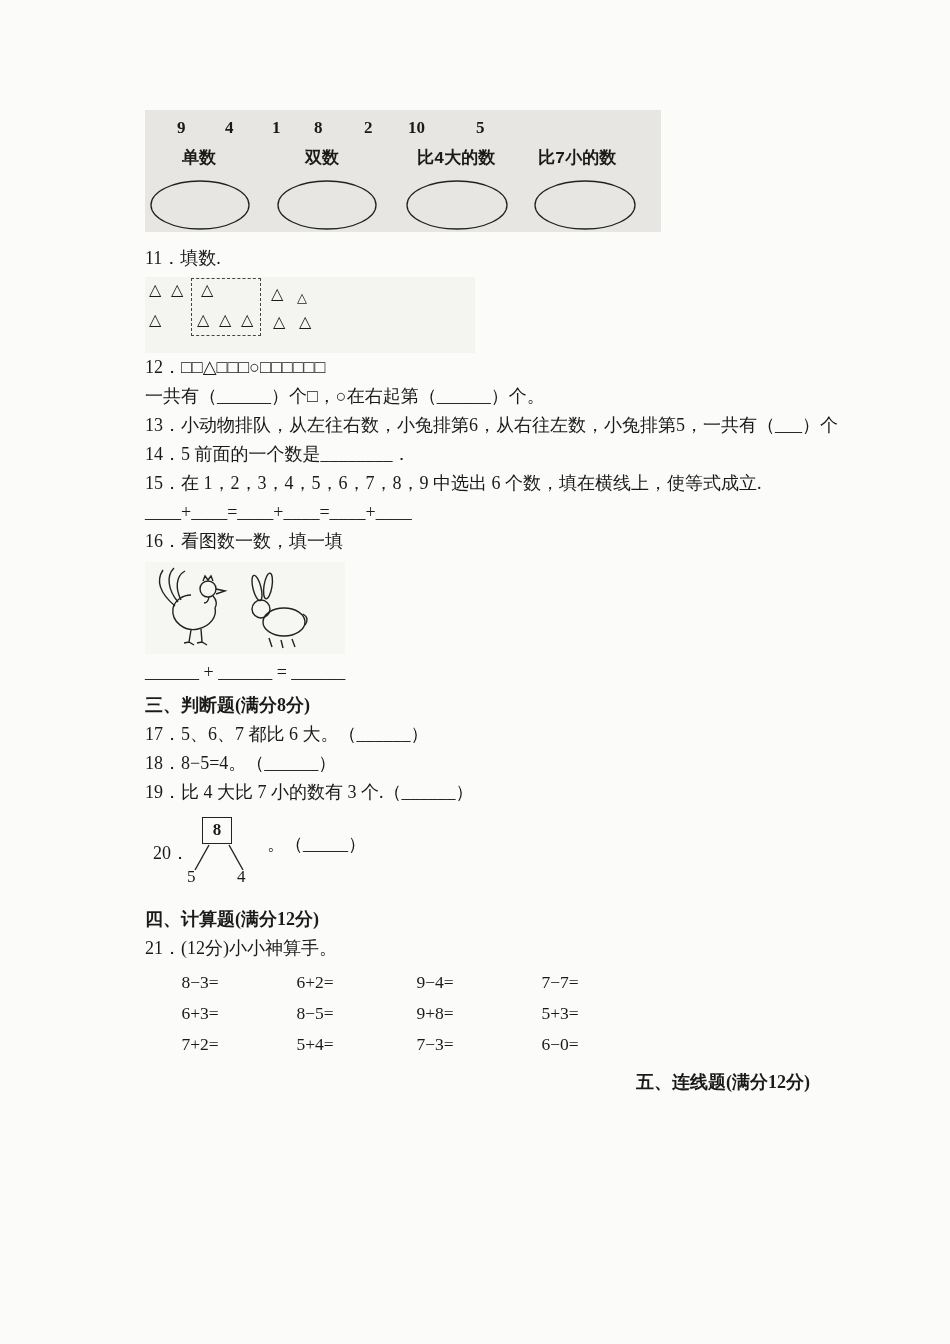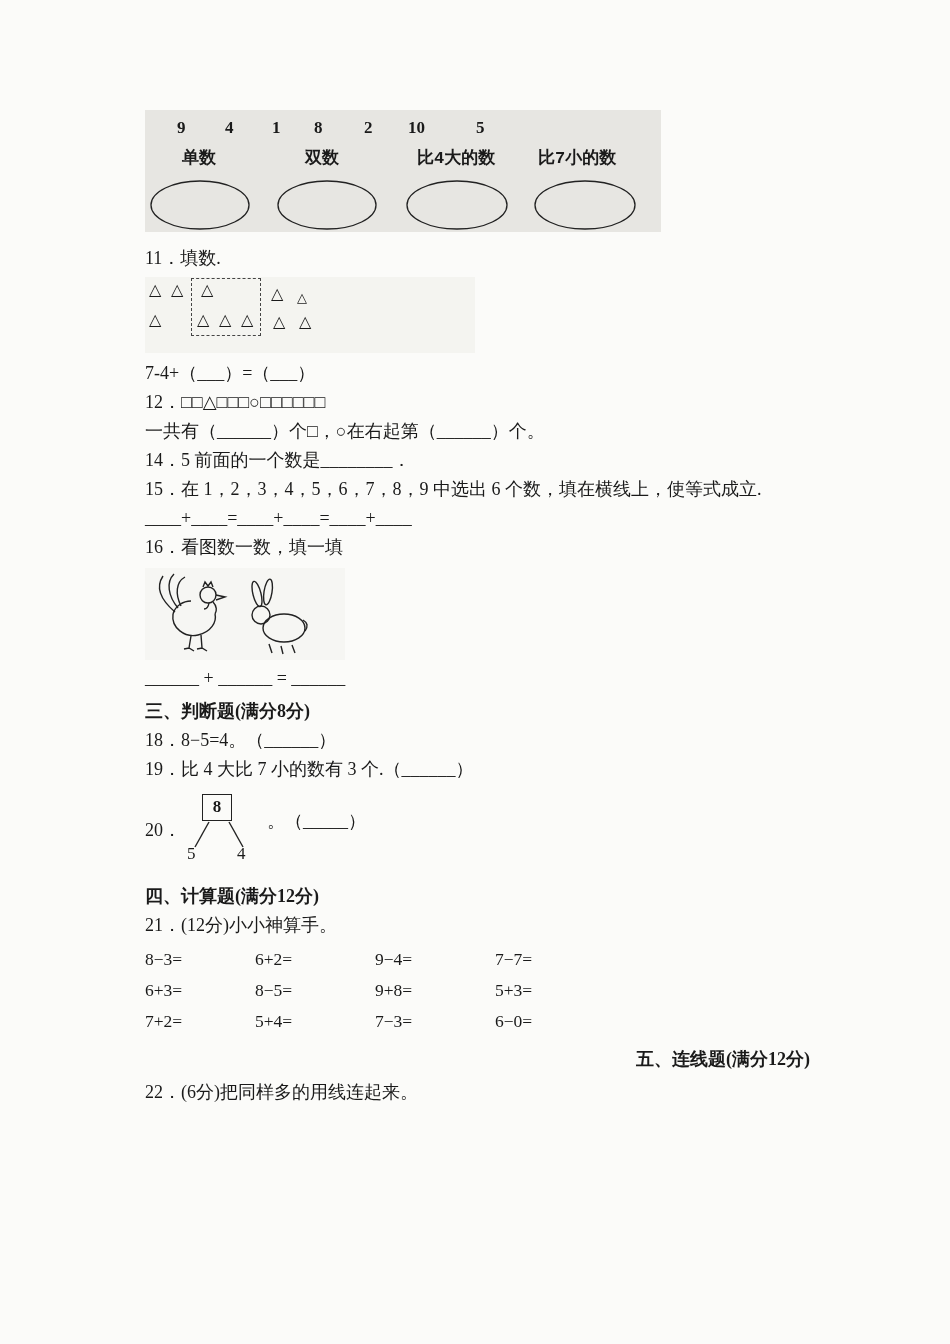--- a/index.html
+++ b/index.html
@@ -29,25 +29,25 @@
   
   .fig-animals { position:relative; width:200px; height:92px; margin-top:6px; background:#f6f6f3; }
 
   
   .fig-bond { position:relative; height:84px; margin-top:8px; }
   .bond-box { position:absolute; left:57px; top:2px; width:30px; height:27px; border:1.5px solid #222;
               text-align:center; font-weight:bold; font-size:17px; line-height:24px; }
   .bond-lines { position:absolute; left:48px; top:29px; }
   .bond-left  { position:absolute; left:42px; top:52px; font-size:17px; }
   .bond-right { position:absolute; left:92px; top:52px; font-size:17px; }
-  .bond-num   { position:absolute; left:0;  top:24px; }
+  .bond-num   { position:absolute; left:8px;  top:24px; }
   .bond-suffix{ position:absolute; left:122px; top:15px; }
 
   
-  .calc-grid { display:grid; grid-template-columns:110px 120px 120px 130px; margin-top:4px; }
+  .calc-grid { display:grid; grid-template-columns:110px 120px 120px 130px; margin-top:4px;text-align:center; }
   .calc-grid span { font-size:17.5px; line-height:31px; }
 
   .mt4 { margin-top:4px; } .mt6 { margin-top:6px; } .mt8 { margin-top:8px;text-align:right; }
 </style>
 </head>
 <body>
 
 <div class="page">
 
   <div class="fig-sort">
@@ -82,25 +82,25 @@
     <span class="tri" style="left:126px;top:8px">△</span>
     <span class="tri small" style="left:152px;top:12px">△</span>
     <span class="tri" style="left:4px;top:34px">△</span>
     <span class="tri" style="left:52px;top:34px">△</span>
     <span class="tri" style="left:74px;top:34px">△</span>
     <span class="tri" style="left:96px;top:34px">△</span>
     <span class="tri" style="left:128px;top:36px">△</span>
     <span class="tri" style="left:154px;top:36px">△</span>
   </div>
 
-  <div class="line mt6">7-4+（___）=（___）</div>
 
   <div class="line">12．□□△□□□○□□□□□□</div>
   <div class="line">一共有（______）个□，○在右起第（______）个。</div>
 
+  <div class="line">13．小动物排队，从左往右数，小兔排第6，从右往左数，小兔排第5，一共有（___）个</div>
 
   <div class="line">14．5 前面的一个数是________．</div>
 
   <div class="line">15．在 1，2，3，4，5，6，7，8，9 中选出 6 个数，填在横线上，使等式成立.</div>
   <div class="line">____+____=____+____=____+____</div>
 
   <div class="line">16．看图数一数，填一填</div>
 
   <div class="fig-animals">
     <svg width="200" height="92" viewBox="0 0 200 92">
@@ -125,20 +125,21 @@
         <ellipse cx="139" cy="60" rx="21" ry="14"></ellipse>
         <path d="M124,76 l3,9 m9,-7 l2,8 m9,-9 l3,8"></path>
         <path d="M158,52 q7,4 2,11"></path>
       </g>
     </svg>
   </div>
 
   <div class="line mt4">______ + ______ = ______</div>
 
   <div class="line bold mt4">三、判断题(满分8分)</div>
+  <div class="line">17．5、6、7 都比 6 大。（______）</div>
   <div class="line">18．8−5=4。（______）</div>
   <div class="line">19．比 4 大比 7 小的数有 3 个.（______）</div>
 
   <div class="fig-bond">
     <span class="line bond-num">20．</span>
     <div class="bond-box">
       <span>8</span>
     </div>
     <svg class="bond-lines" width="64" height="28">
       <line x1="16" y1="1" x2="2" y2="26" stroke="#222" stroke-width="1.4"></line>
@@ -161,15 +162,14 @@
     <span>8−5=</span>
     <span>9+8=</span>
     <span>5+3=</span>
     <span>7+2=</span>
     <span>5+4=</span>
     <span>7−3=</span>
     <span>6−0=</span>
   </div>
 
   <div class="line bold mt8">五、连线题(满分12分)</div>
-  <div class="line mt4">22．(6分)把同样多的用线连起来。</div>
 
 </div>
 
 </body></html>

